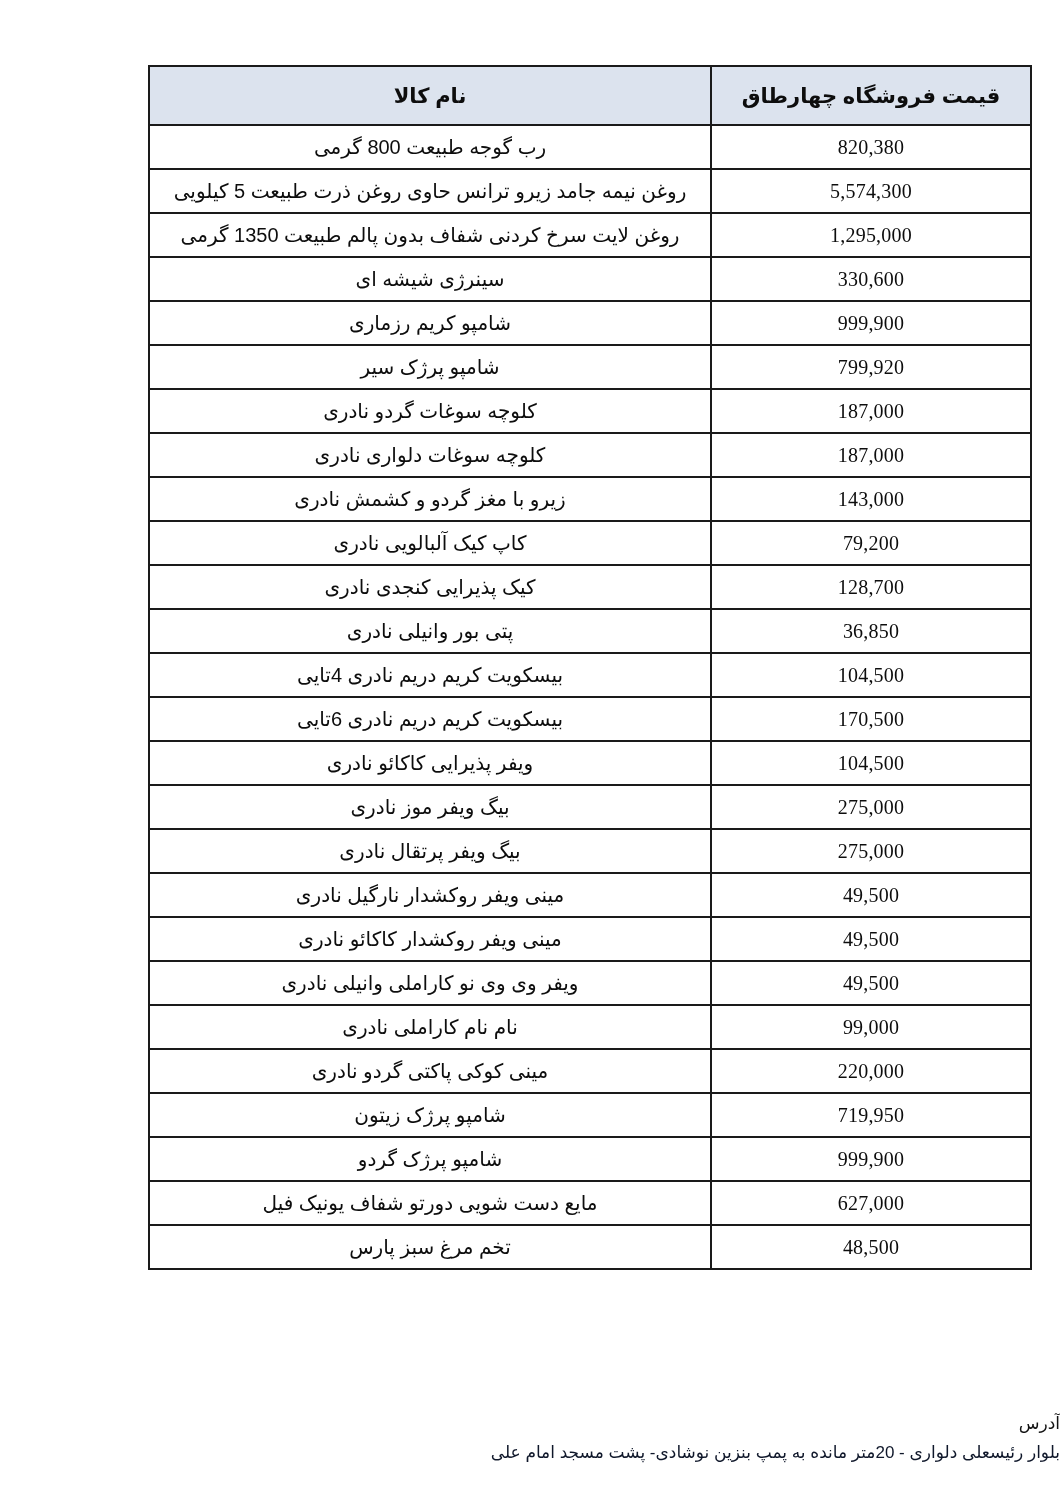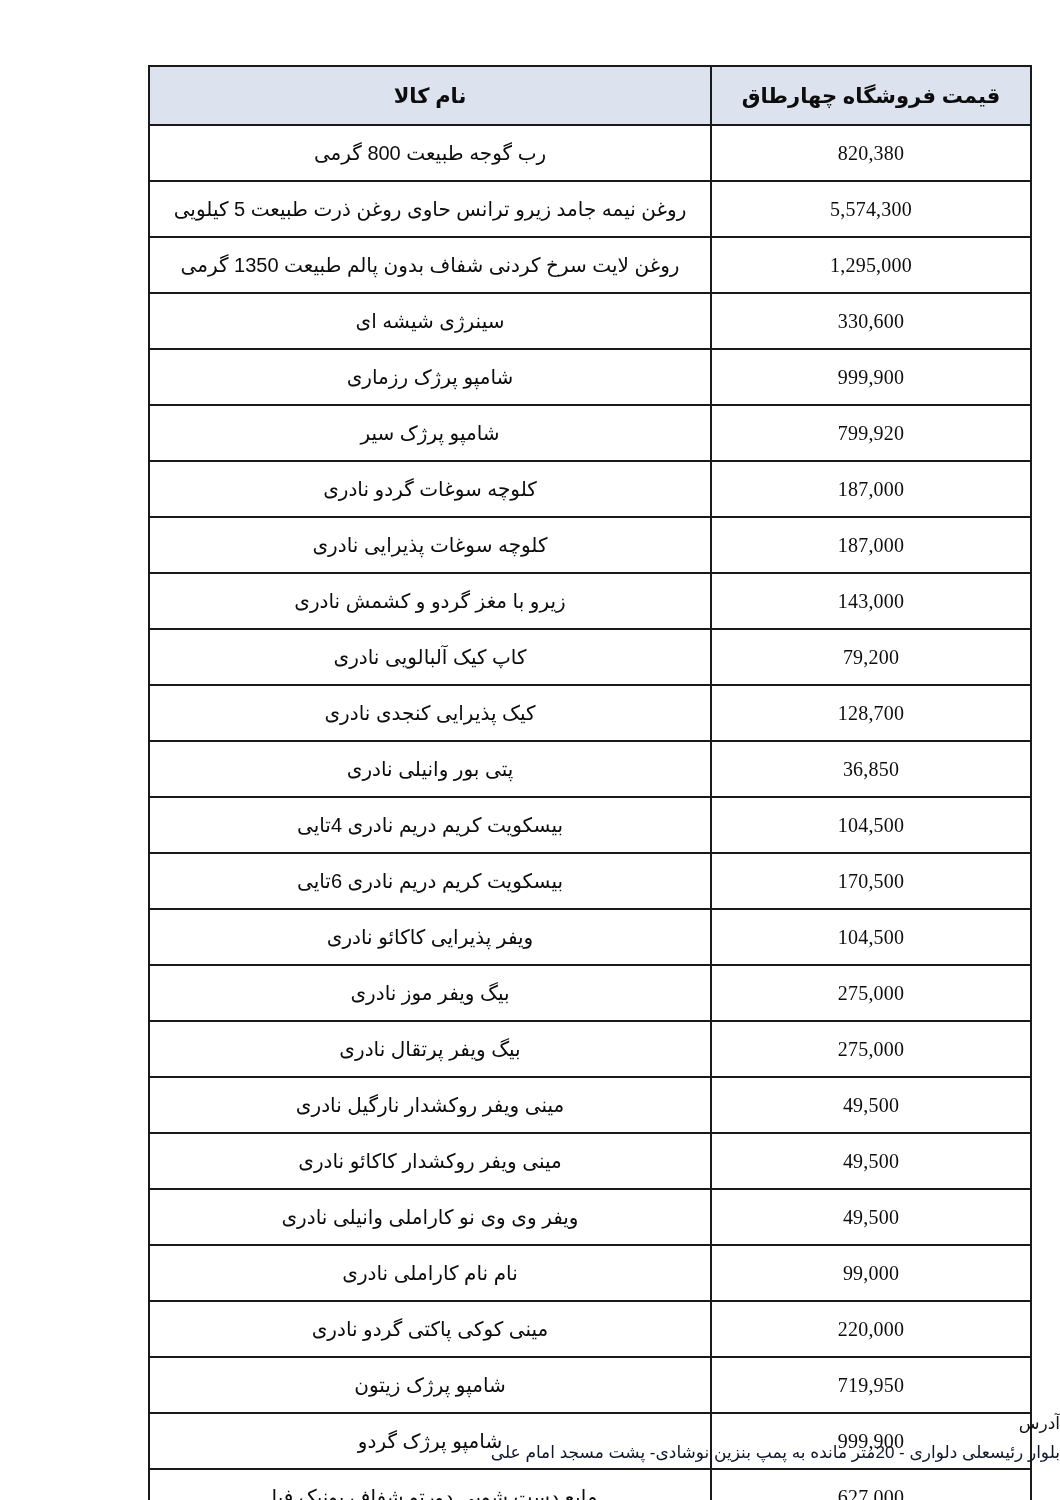--- a/index.html
+++ b/index.html
@@ -53,21 +53,21 @@
 
   table.price-table thead th {
     background: #dce3ee;
     height: 59px;
     font-size: 21px;
     font-weight: bold;
     letter-spacing: 0;
   }
 
   table.price-table tbody td {
-    height: 56px;
+    height: 44px;
     background: #ffffff;
     font-size: 20px;
     font-weight: normal;
   }
 
   table.price-table tbody td.name-cell {
     font-size: 20px;
     white-space: nowrap;
     overflow: hidden;
   }
@@ -129,33 +129,33 @@
           <tr>
             <td class="price-cell">1,295,000</td>
             <td class="name-cell">روغن لایت سرخ کردنی شفاف بدون پالم طبیعت 1350 گرمی</td>
           </tr>
           <tr>
             <td class="price-cell">330,600</td>
             <td class="name-cell">سینرژی شیشه ای</td>
           </tr>
           <tr>
             <td class="price-cell">999,900</td>
-            <td class="name-cell">شامپو پرژک رزماری</td>
+            <td class="name-cell">شامپو کریم رزماری</td>
           </tr>
           <tr>
             <td class="price-cell">799,920</td>
             <td class="name-cell">شامپو پرژک سیر</td>
           </tr>
           <tr>
             <td class="price-cell">187,000</td>
             <td class="name-cell">کلوچه سوغات گردو نادری</td>
           </tr>
           <tr>
             <td class="price-cell">187,000</td>
-            <td class="name-cell">کلوچه سوغات پذیرایی نادری</td>
+            <td class="name-cell">کلوچه سوغات دلواری نادری</td>
           </tr>
           <tr>
             <td class="price-cell">143,000</td>
             <td class="name-cell">زیرو با مغز گردو و کشمش نادری</td>
           </tr>
           <tr>
             <td class="price-cell">79,200</td>
             <td class="name-cell">کاپ کیک آلبالویی نادری</td>
           </tr>
           <tr>

